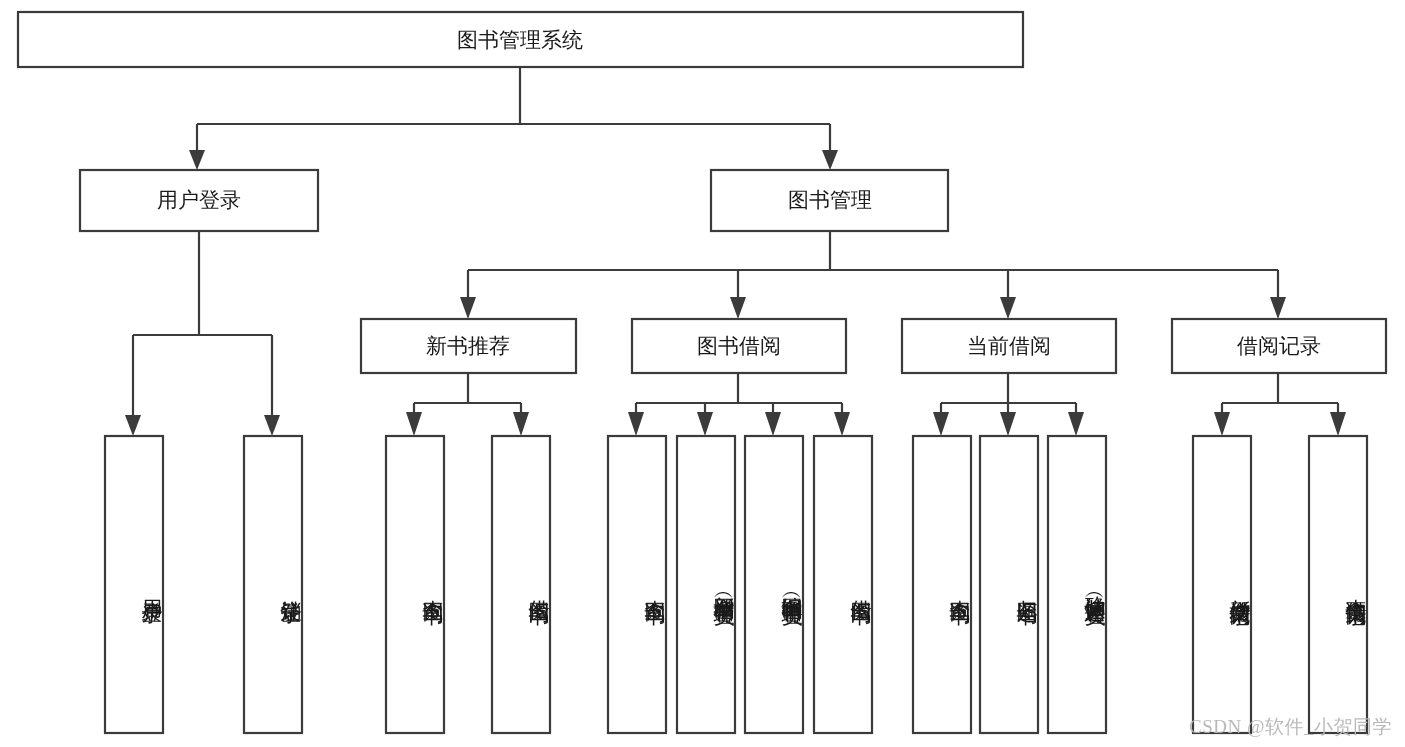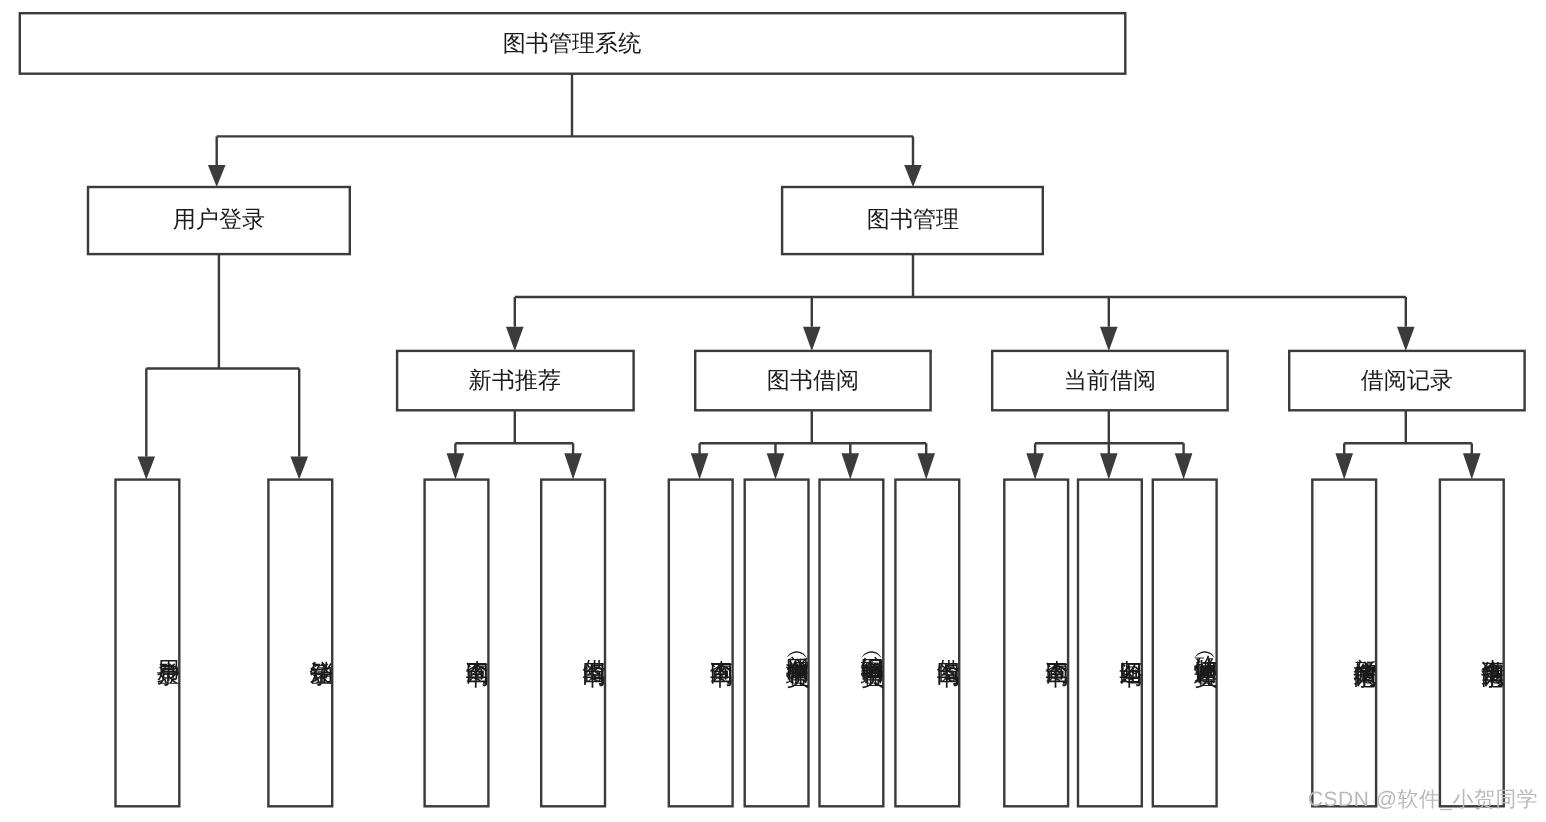--- a/index.html
+++ b/index.html
@@ -58,21 +58,21 @@
     color: #1a1a1a;
     text-align: center;
     white-space: nowrap;
     display: flex;
     align-items: flex-start;
     justify-content: center;
     pointer-events: none;
   }
   .watermark {
     position: absolute;
-    font-family: Liberation Sans, sans-serif;
+    font-family: Liberation Serif, serif;
     font-size: 19px;
     color: #b9b9b9;
     white-space: nowrap;
     letter-spacing: 0.5px;
   }
 </style>
 </head>
 <body>
 
 <div id="diagram-root">

